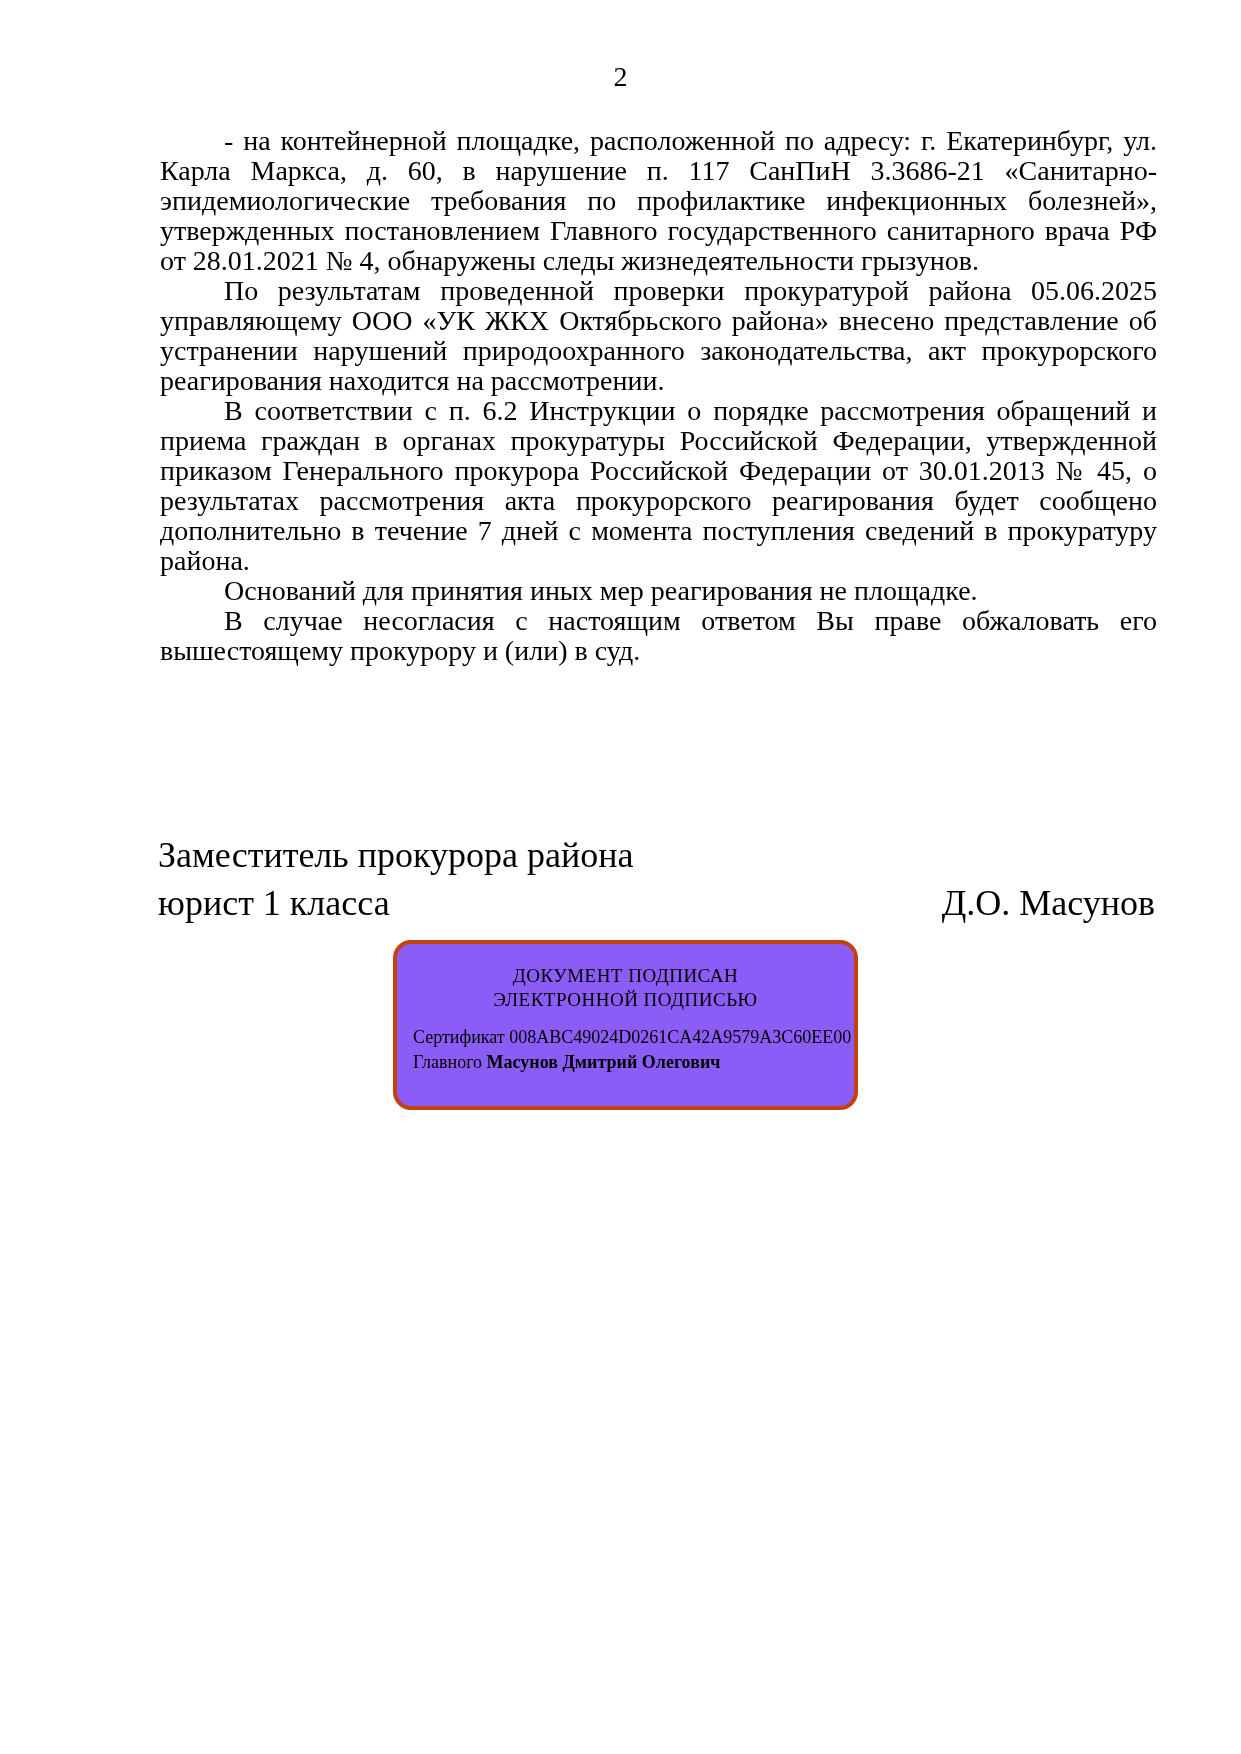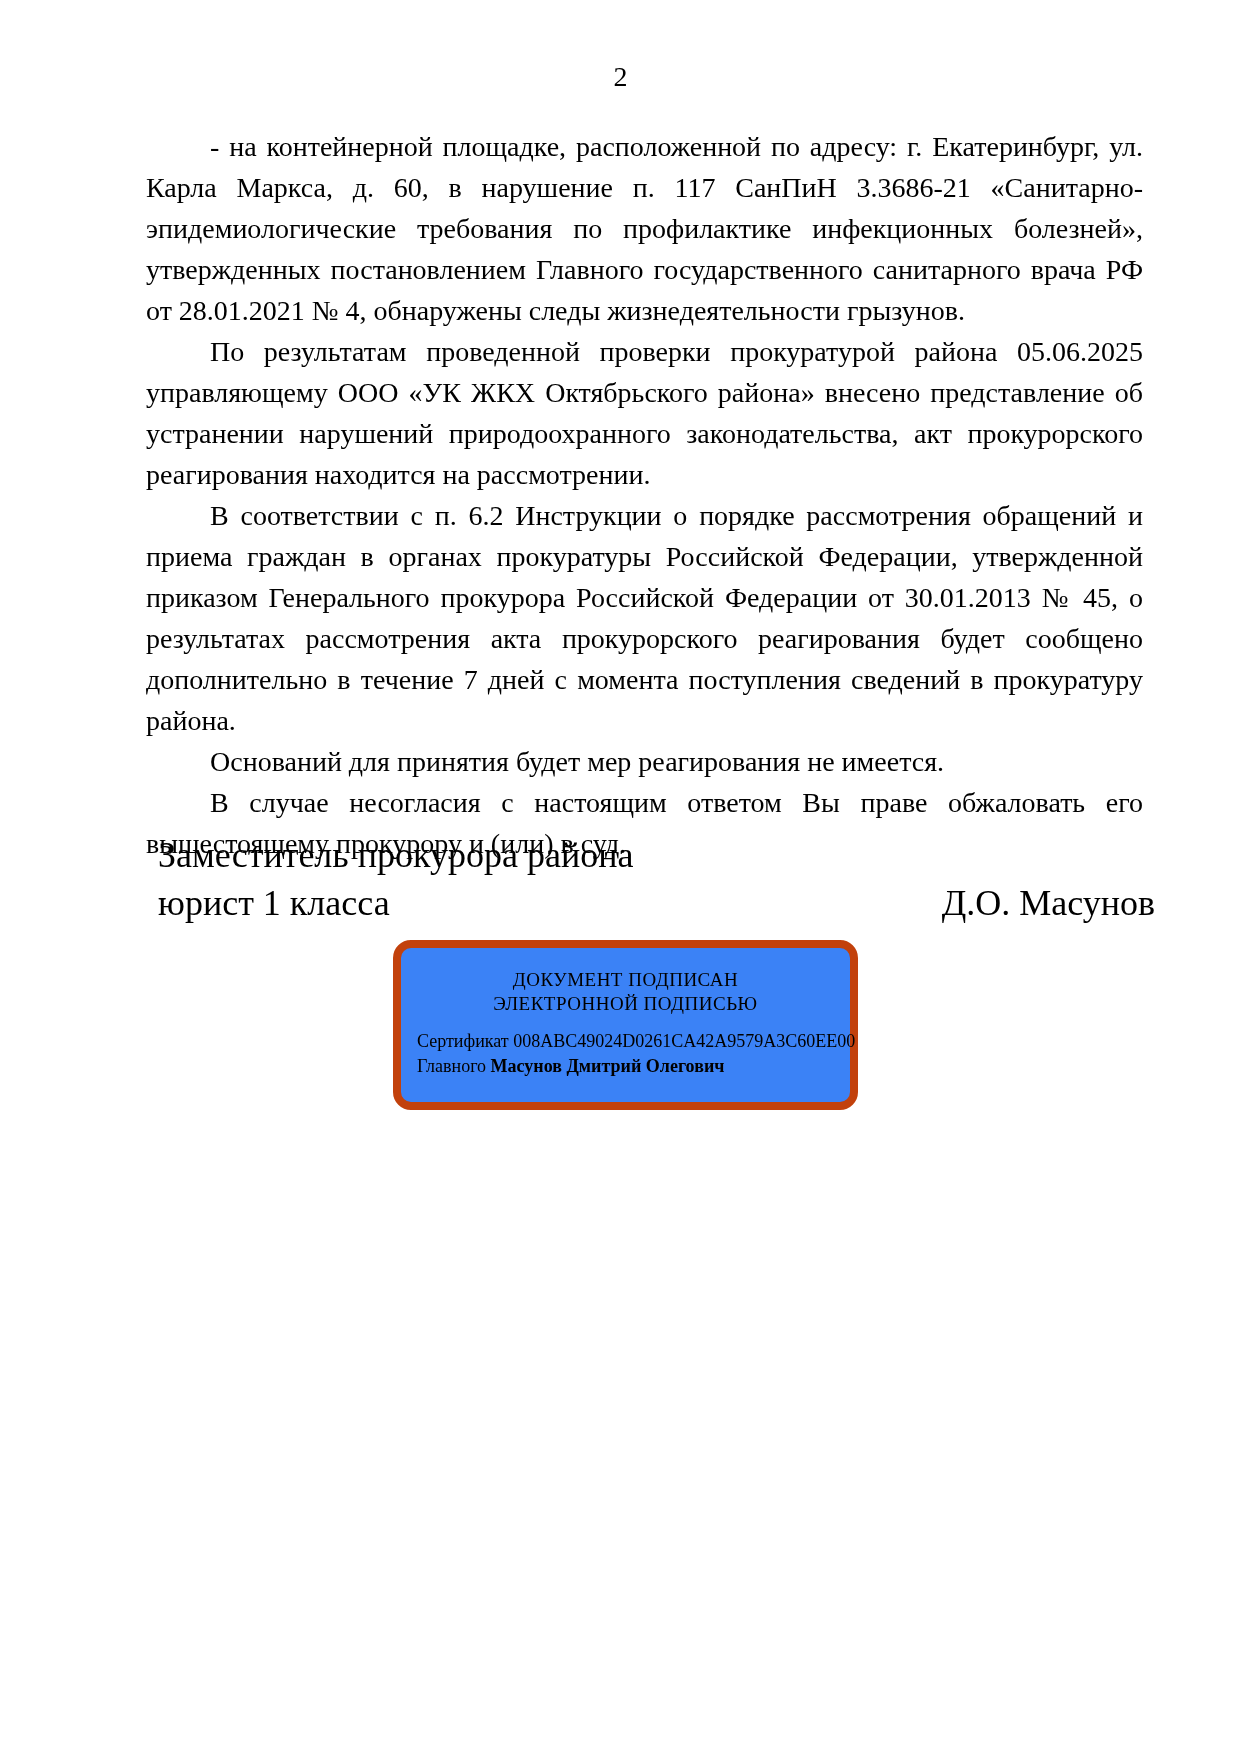--- a/index.html
+++ b/index.html
@@ -21,24 +21,24 @@
     top: 60px;
     left: 0;
     width: 100%;
     text-align: center;
     font-size: 28px;
     line-height: 34px;
   }
   .content {
     position: absolute;
     top: 126px;
-    left: 146px;
+    left: 160px;
     width: 997px;
     font-size: 28px;
-    line-height: 41px;
+    line-height: 30px;
   }
   .content p {
     margin: 0;
     text-indent: 64px;
     text-align: justify;
   }
   .signature-block {
     position: absolute;
     top: 838px;
     left: 158px;
@@ -53,23 +53,23 @@
     align-items: baseline;
     gap: 27px;
   }
   .stamp {
     position: absolute;
     top: 940px;
     left: 393px;
     width: 465px;
     height: 170px;
     box-sizing: border-box;
-    border: 8px solid #c2410c;
+    border: 4px solid #c2410c;
     border-radius: 18px;
-    background: #3b82f6;
+    background: #8b5cf6;
   }
   .stamp-title {
     margin-top: 20px;
     text-align: center;
     font-size: 19px;
     line-height: 24px;
     letter-spacing: 0.5px;
   }
   .stamp-certs {
     margin: 13px 14px 0 16px;
@@ -87,21 +87,21 @@
 <body>
 
 <div class="page">
 
   <div class="page-number">2</div>
 
   <div class="content">
     <p>- на контейнерной площадке, расположенной по адресу: г. Екатеринбург, ул. Карла Маркса, д. 60, в нарушение п. 117 СанПиН 3.3686-21 «Санитарно-эпидемиологические требования по профилактике инфекционных болезней», утвержденных постановлением Главного государственного санитарного врача РФ от 28.01.2021 № 4, обнаружены следы жизнедеятельности грызунов.</p>
     <p>По результатам проведенной проверки прокуратурой района 05.06.2025 управляющему ООО «УК ЖКХ Октябрьского района» внесено представление об устранении нарушений природоохранного законодательства, акт прокурорского реагирования находится на рассмотрении.</p>
     <p>В соответствии с п. 6.2 Инструкции о порядке рассмотрения обращений и приема граждан в органах прокуратуры Российской Федерации, утвержденной приказом Генерального прокурора Российской Федерации от 30.01.2013 № 45, о результатах рассмотрения акта прокурорского реагирования будет сообщено дополнительно в течение 7 дней с момента поступления сведений в прокуратуру района.</p>
-    <p>Оснований для принятия будет мер реагирования не имеется.</p>
+    <p>Оснований для принятия иных мер реагирования не площадке.</p>
     <p>В случае несогласия с настоящим ответом Вы праве обжаловать его вышестоящему прокурору и (или) в суд.</p>
   </div>
 
   <div class="signature-block">
     <div>Заместитель прокурора района</div>
     <div class="signature-row">
       <span>юрист 1 класса</span>
       <span>Д.О. Масунов</span>
     </div>
   </div>

